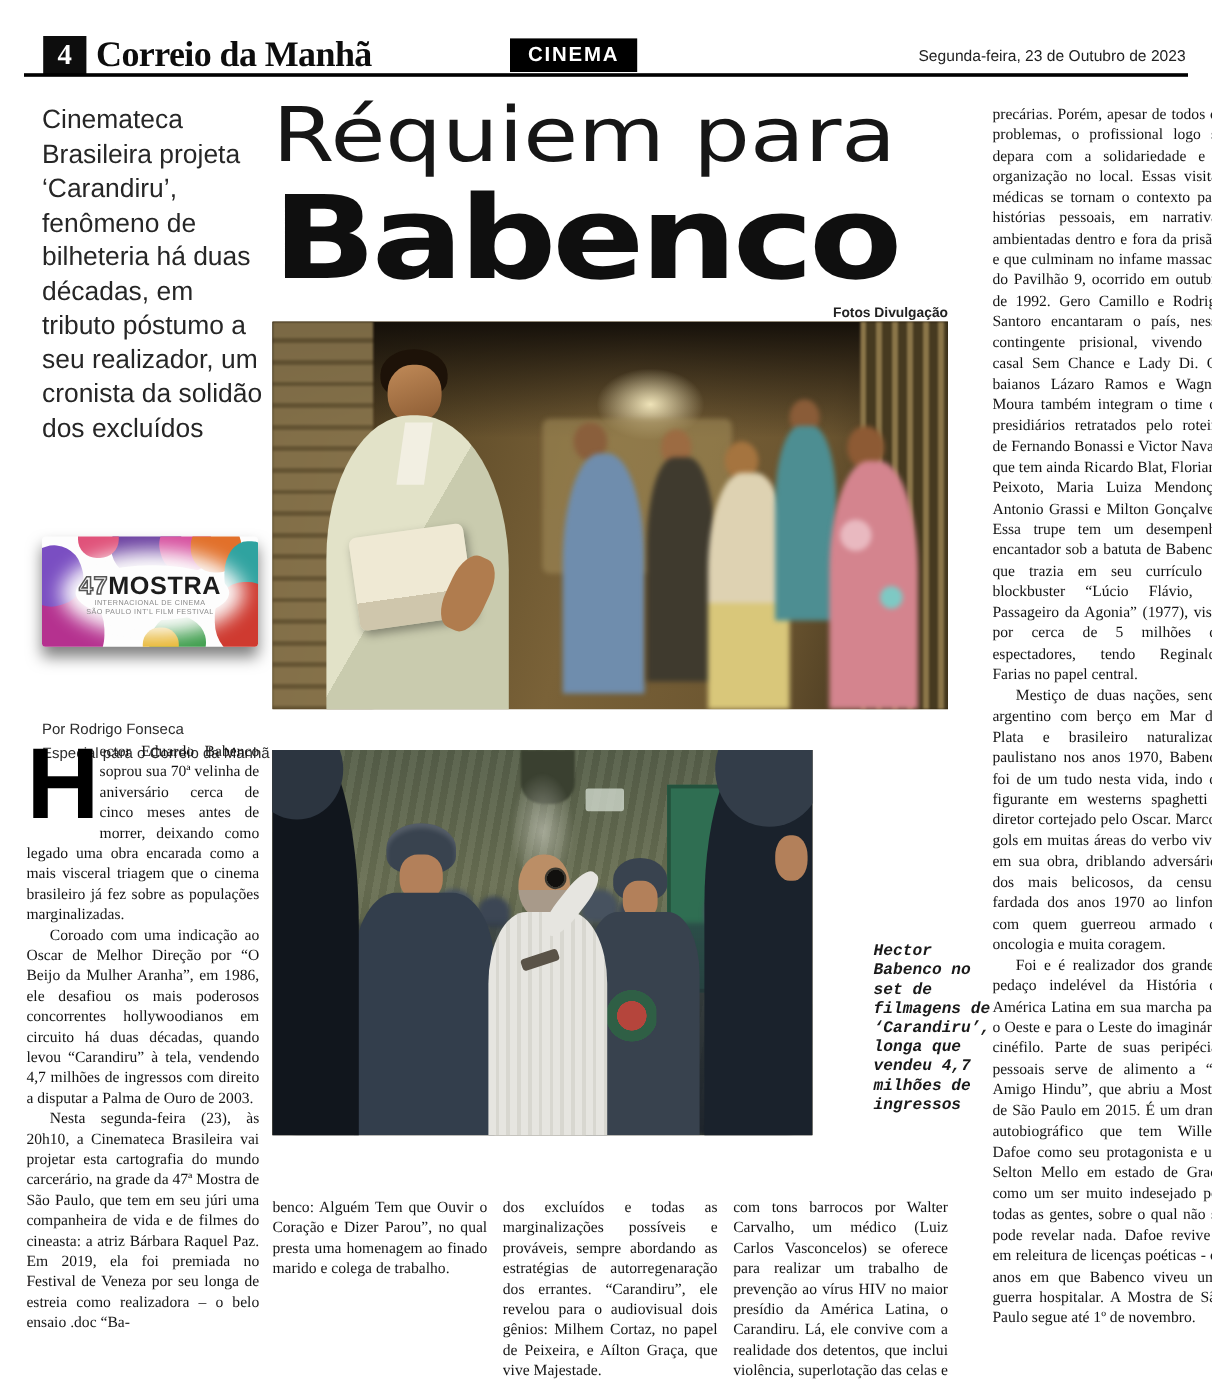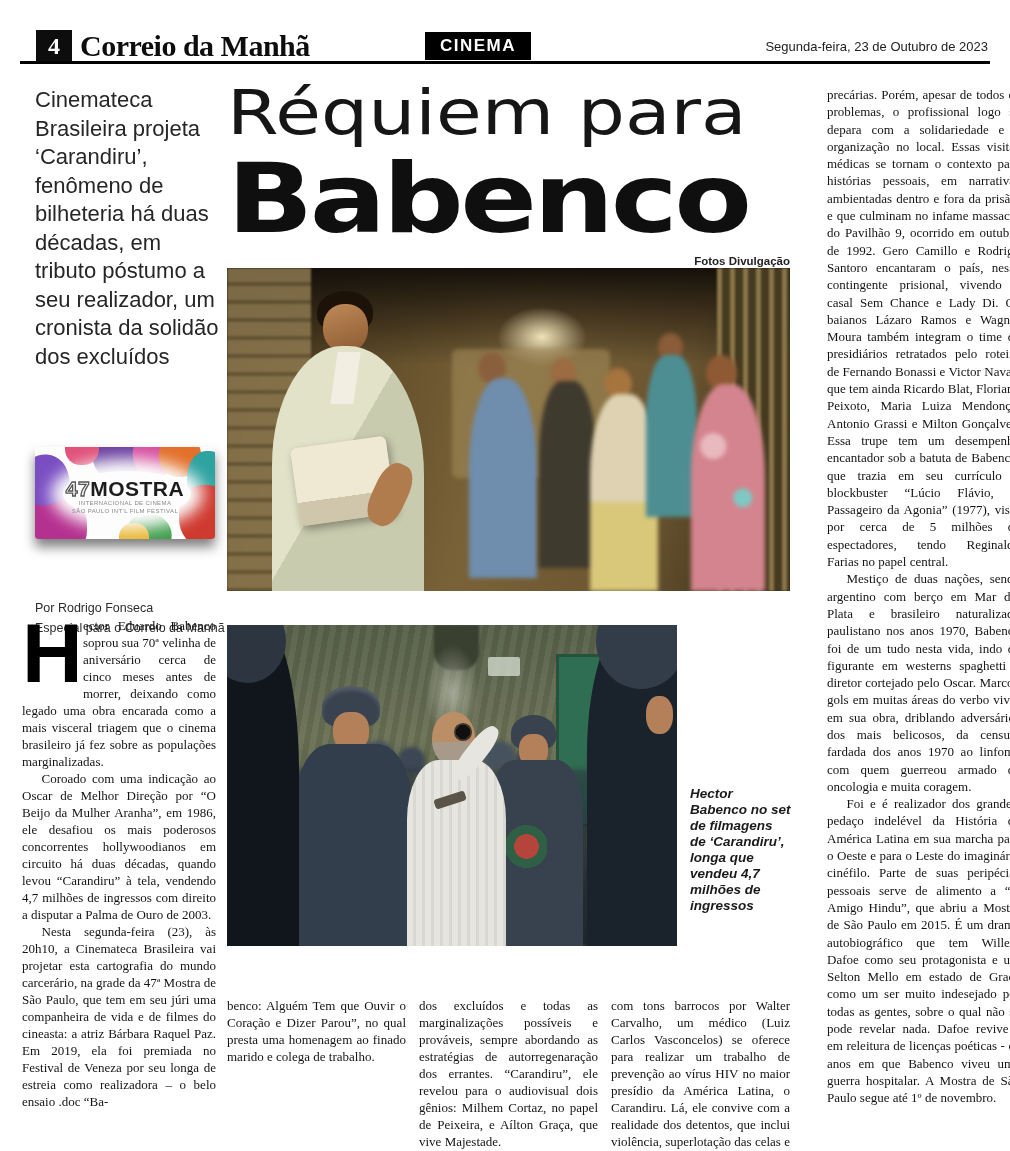--- a/index.html
+++ b/index.html
@@ -47,21 +47,21 @@
   
   .photo{position:absolute;overflow:hidden;background:#6b5a36;}
   .photo1{left:227px;top:268px;width:563px;height:323px;}
   .photo2{left:227px;top:625px;width:450px;height:321px;}
   .ph{position:absolute;}
   .soft{filter:blur(2px);}
   .soft1{filter:blur(1px);}
 
   .caption1{position:absolute;left:227px;top:598px;width:563px;font-family:"Liberation Sans",sans-serif;
             font-style:italic;font-weight:bold;font-size:15px;color:#1a1a1a;}
-  .caption2{position:absolute;left:690px;top:786px;width:102px;font-family:Liberation Sans, sans-serif;
+  .caption2{position:absolute;left:728px;top:786px;width:102px;font-family:Liberation Mono, monospace;
             font-style:italic;font-weight:bold;font-size:13.5px;line-height:16px;color:#1a1a1a;}
 
   
   .coltext{font-size:13px;line-height:17px;text-align:justify;color:#141414;}
   .coltext p{margin:0;}
   .coltext p.ind{text-indent:1.5em;}
   .col-left{position:absolute;left:22px;top:617px;width:194px;height:505px;overflow:hidden;}
   .dropcap{float:left;font-family:"Liberation Sans",sans-serif;font-weight:bold;
            font-size:84px;line-height:66px;width:54px;margin:3px 7px 0 0;color:#000;}
   .bottomcols{position:absolute;left:227px;top:957px;width:563px;height:194px;display:flex;gap:13px;}

